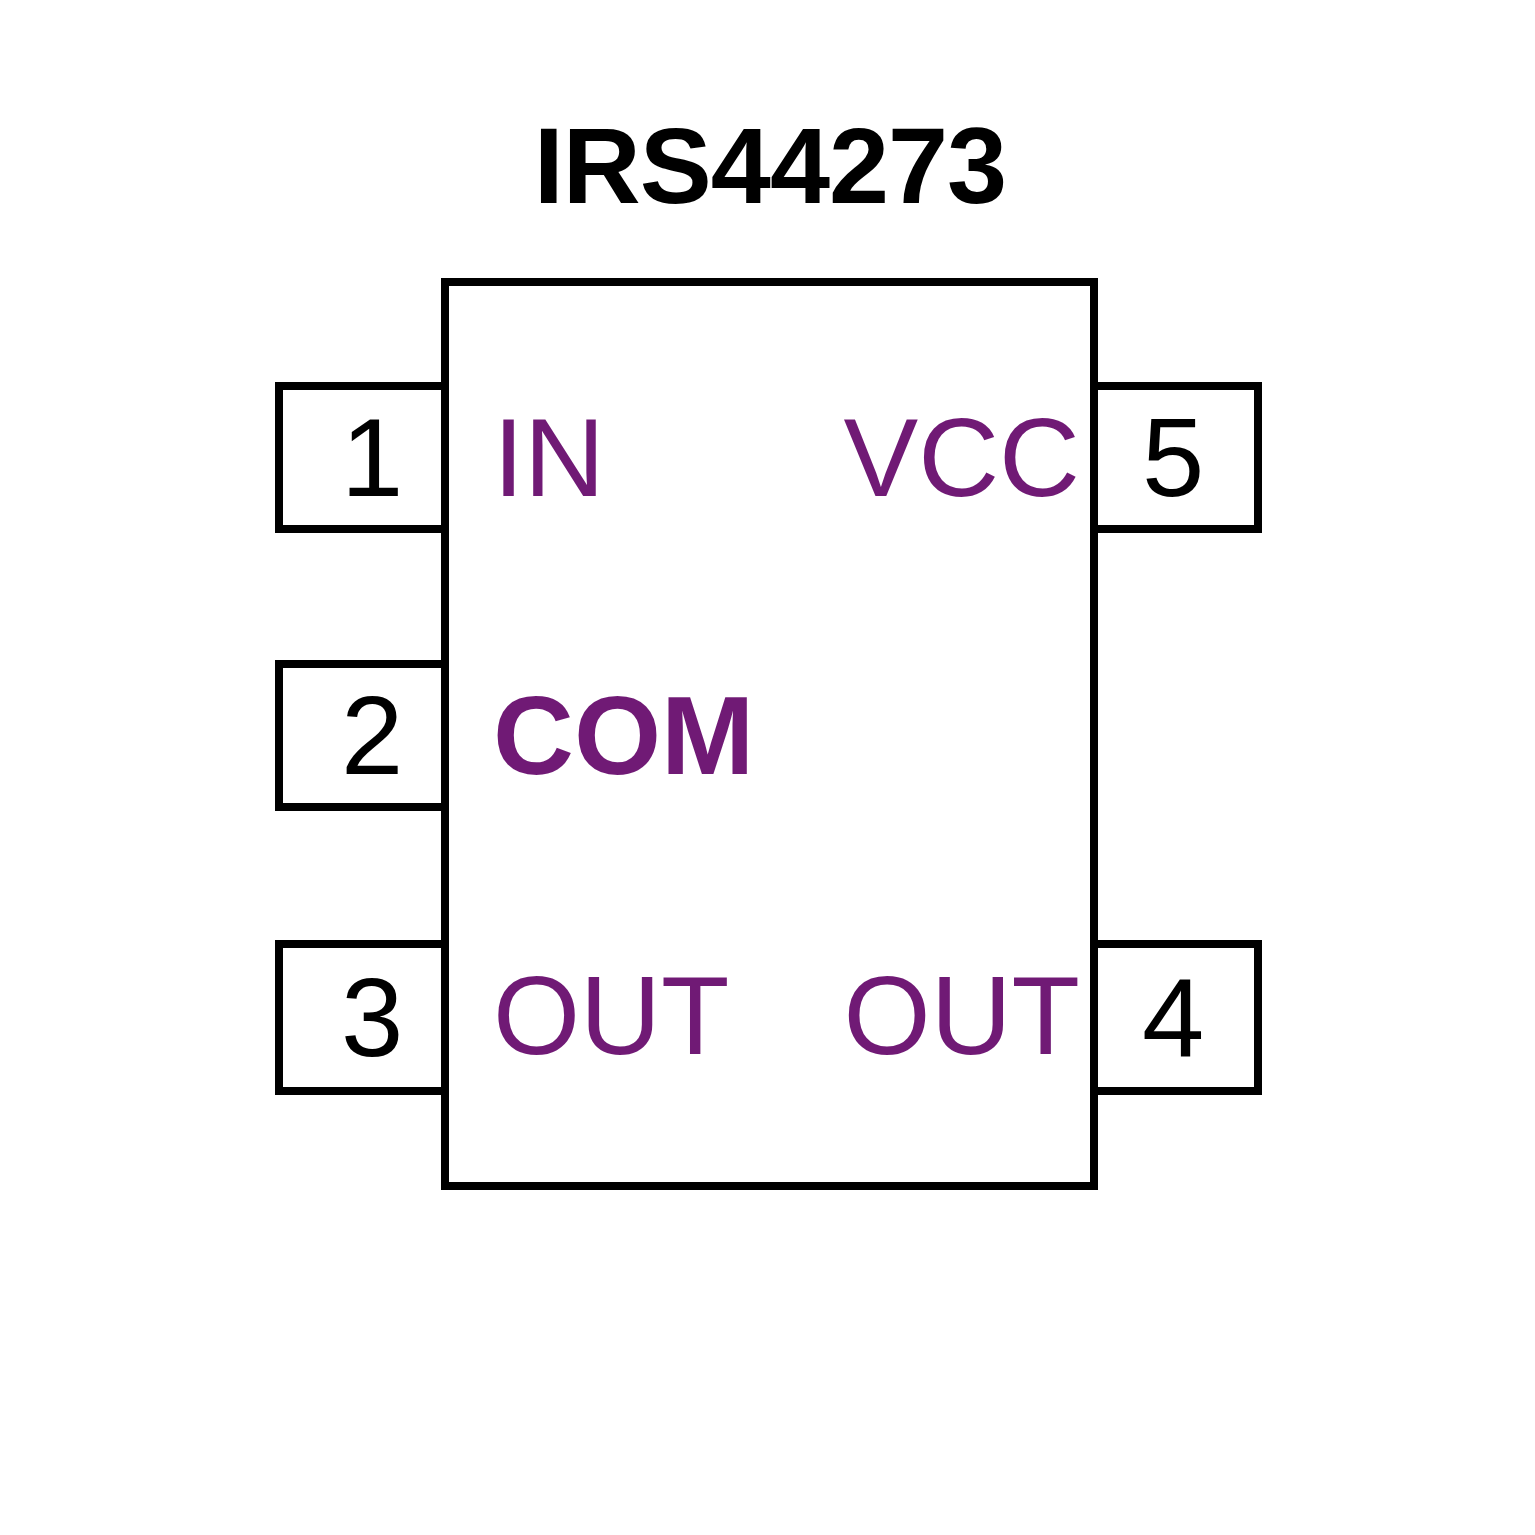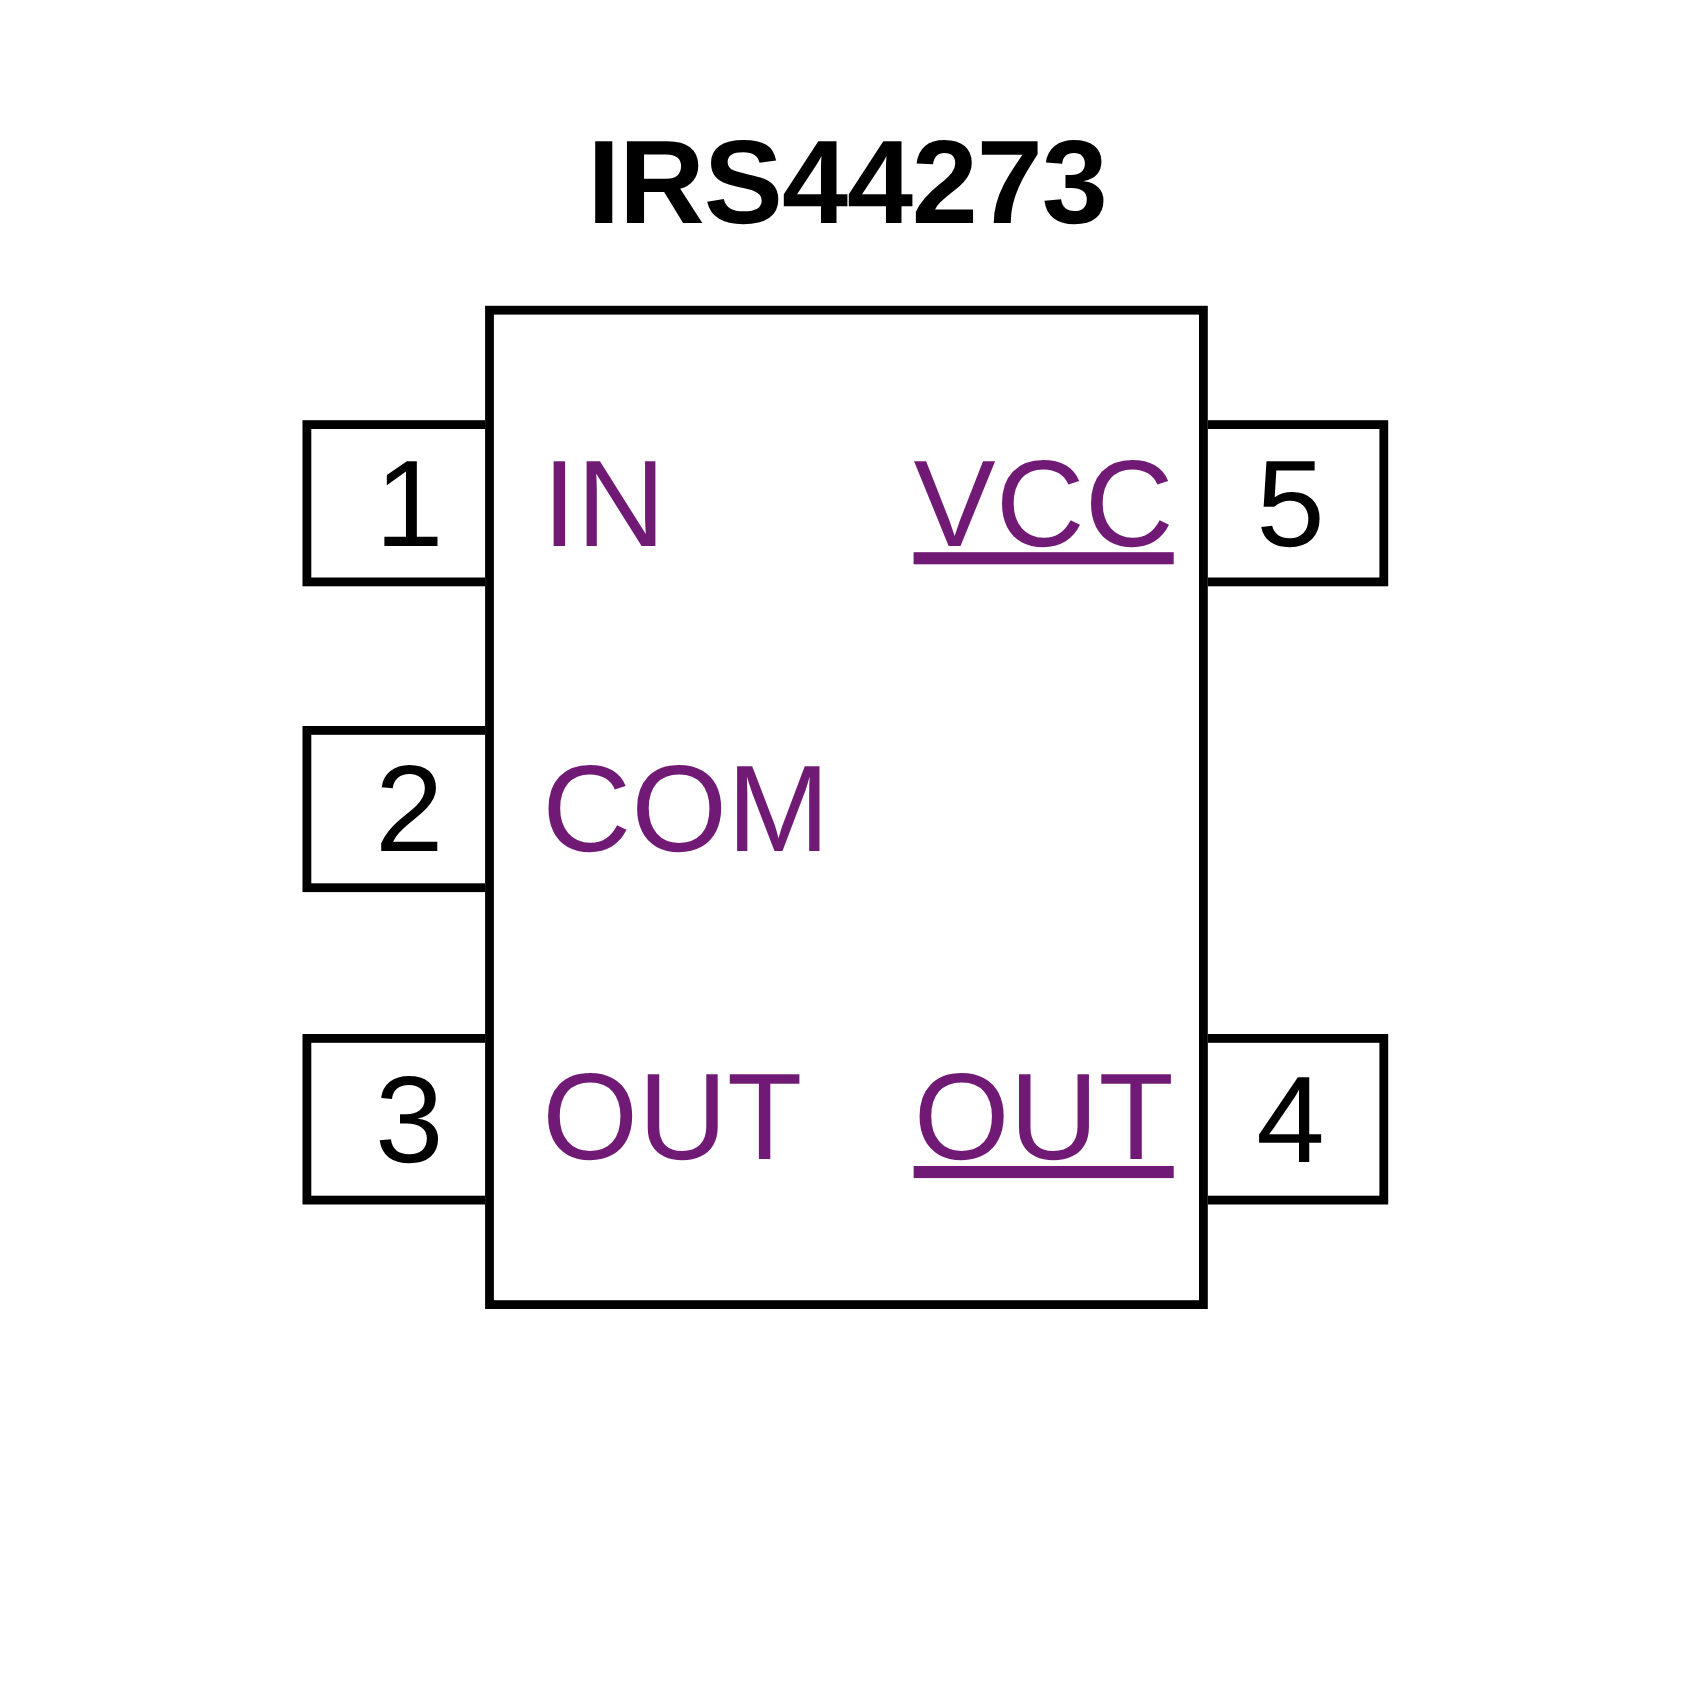--- a/index.html
+++ b/index.html
@@ -77,21 +77,21 @@
     position: absolute;
     font-family: "Liberation Sans", sans-serif;
     font-weight: normal;
     font-size: 112px;
     line-height: 112px;
     color: #701a75;
     white-space: nowrap;
     z-index: 4;
   }
   .pin-label.left  { left: 493px; }
-  .pin-label.right { right: 468px; text-align: left; text-decoration: underline; }
+  .pin-label.right { right: 455px; text-align: left; }
 </style>
 </head>
 <body>
 
 <div id="canvas">
 
   <div id="part-title">IRS44273</div>
 
   <div class="pin-tab left" style="left:275px; top:382px; height:151px;">
     <span class="pin-number">1</span>
@@ -110,21 +110,21 @@
   </div>
 
   <div class="pin-tab right" style="left:1090px; top:382px; height:151px;">
     <span class="pin-number">5</span>
   </div>
 
   <div id="ic-body"></div>
 
   <div class="pin-label left" style="top:402px;">IN</div>
 
-  <div class="pin-label left" style="top:680px;">COM</div>
+  <div class="pin-label left" style="top:680px;font-weight:bold;">COM</div>
 
   <div class="pin-label left" style="top:960px;">OUT</div>
 
   <div class="pin-label right" style="top:960px;">OUT</div>
 
   <div class="pin-label right" style="top:402px;">VCC</div>
 
 </div>
 
 </body></html>

